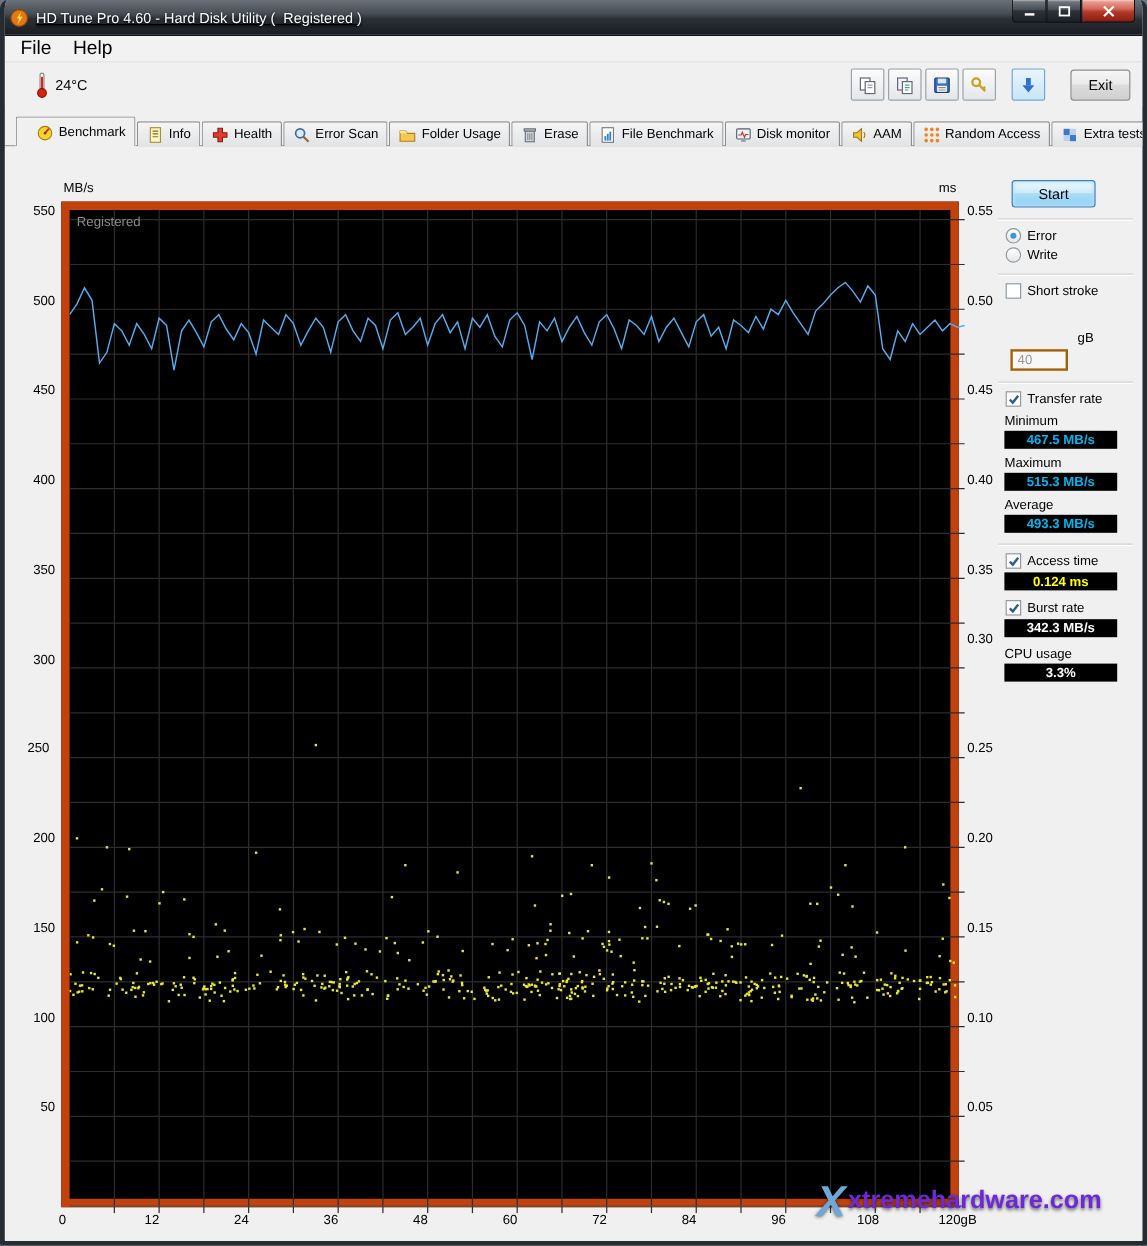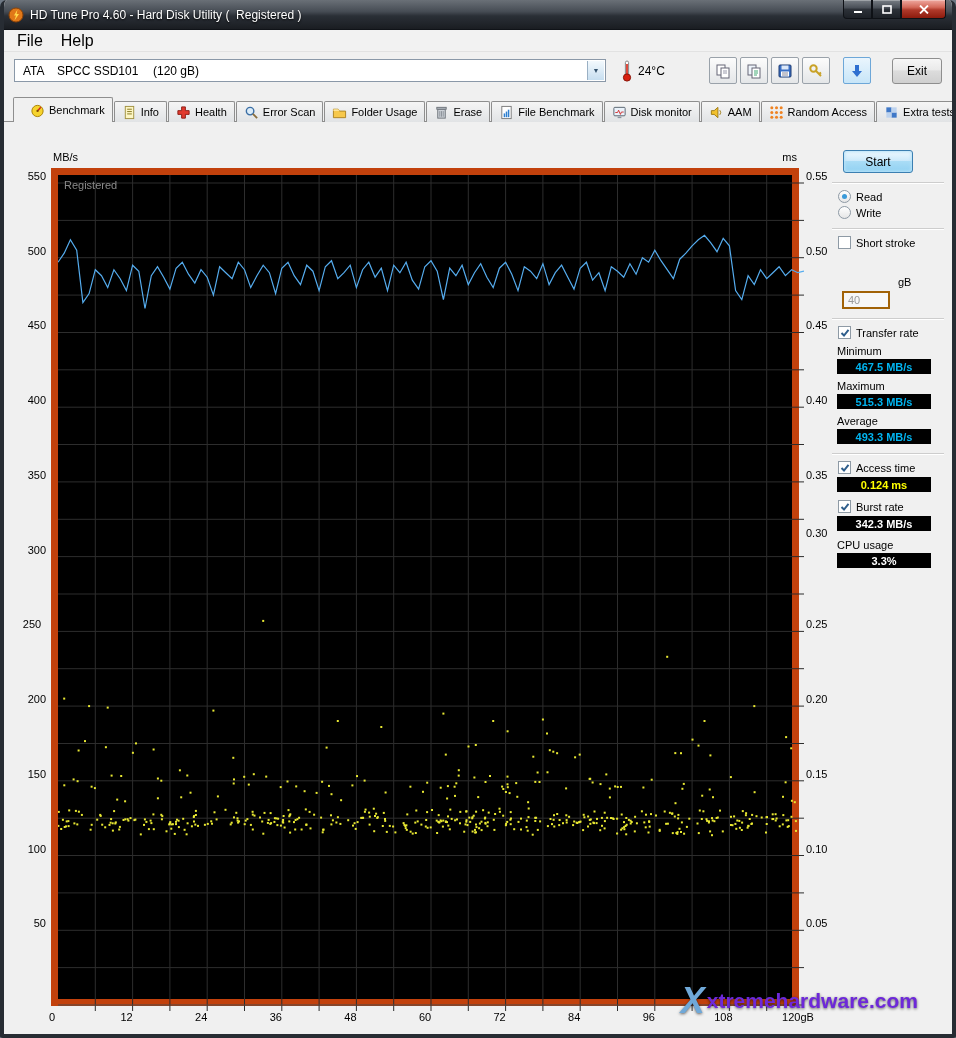--- a/index.html
+++ b/index.html
@@ -2,21 +2,21 @@
 <html><head>
 <meta charset="utf-8">
 <style>
   html,body{margin:0;padding:0;background:#6e7884;font-family:"Liberation Sans",sans-serif;}
   *{box-sizing:border-box;}
   .window{position:relative;width:956px;height:1038px;background:#f0f0f0;
     border:4px solid #272c33;border-top:none;border-radius:7px 7px 3px 3px;overflow:hidden;}
   
   .titlebar{position:relative;height:30px;margin:0 -4px;padding:0 8px;display:flex;align-items:center;
     background:linear-gradient(#6a7077 0%,#464c54 40%,#2a2f36 55%,#1a1d22 100%);
-    border-bottom:1px solid #101318;}
+    border-bottom:1px solid #101318;text-decoration:underline;}
   .app-icon{width:16px;height:16px;margin-right:6px;flex:0 0 auto;}
   .title-text{color:#fff;font-size:12px;text-shadow:0 1px 2px #000;white-space:pre;}
   .win-controls{position:absolute;top:0;right:10px;display:flex;}
   .win-btn{width:29px;height:19px;display:flex;align-items:center;justify-content:center;
     border:1px solid #0e1116;border-top:none;
     background:linear-gradient(#787e85,#474d55 45%,#2d3239 50%,#1d2127);
     box-shadow:inset 0 1px 0 rgba(255,255,255,.3);cursor:pointer;}
   .win-btn.min{border-radius:0 0 0 4px;}
   .win-btn.close{width:45px;border-radius:0 0 4px 0;
     background:linear-gradient(#efa9a0,#d4695a 40%,#b03a2b 55%,#8d1b0d);}
@@ -116,26 +116,20 @@
       </div>
     </div>
   </div>
 
   <div class="menubar">
     <span class="menu-item">File</span>
     <span class="menu-item">Help</span>
   </div>
 
   <div class="toolbar">
-    <div class="combo">
-      <span class="bus">ATA</span>
-      <span class="model">SPCC SSD101</span>
-      <span class="size">(120 gB)</span>
-      <span class="combo-arrow">▼</span>
-    </div>
     <div class="temp">
       <svg width="10" height="22" viewBox="0 0 10 22">
         <rect x="3.4" y="1" width="3.2" height="15" rx="1.6" fill="#fff" stroke="#888"></rect>
         <rect x="4.2" y="4" width="1.6" height="12" fill="#d82010"></rect>
         <circle cx="5" cy="17.5" r="3.6" fill="#d82010" stroke="#8a1206"></circle>
       </svg>
       <span>24°C</span>
     </div>
     <div class="tb-group">
       <div class="tb-btn">
@@ -952,21 +946,21 @@
         <span class="tick" style="left: 699.4px; width: 40px; text-align: center; top: 889px;">108</span>
         <span class="tick" style="left: 774px; width: 40px; text-align: center; top: 889px;">120gB</span>
       </div>
 
     <div class="panel">
       <button class="start-btn">Start</button>
       <div class="sep"></div>
 
       <div class="ctl-row">
         <span class="radio sel"></span>
-        <span>Read</span>
+        <span>Error</span>
       </div>
       <div class="ctl-row">
         <span class="radio"></span>
         <span>Write</span>
       </div>
 
       <div class="sep"></div>
 
       <div class="ctl-row">
         <span class="cb"></span>

